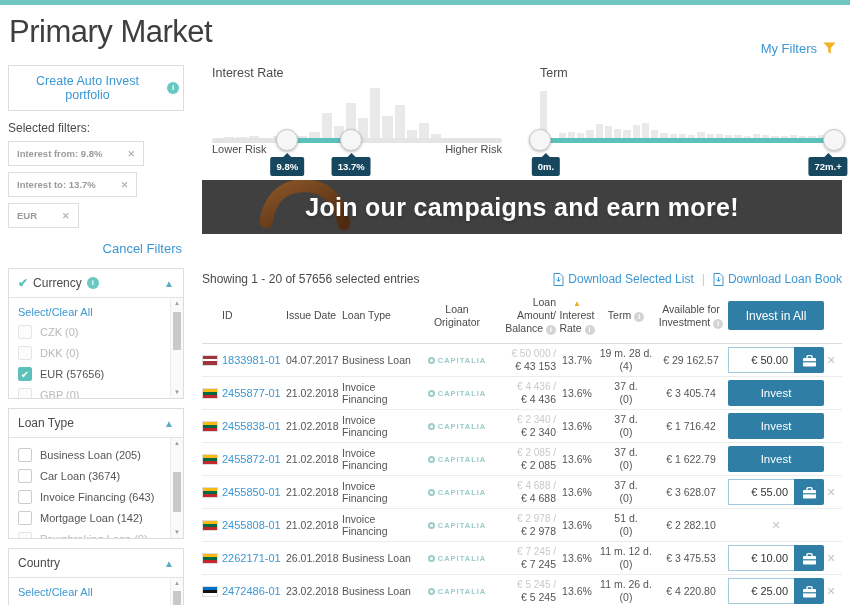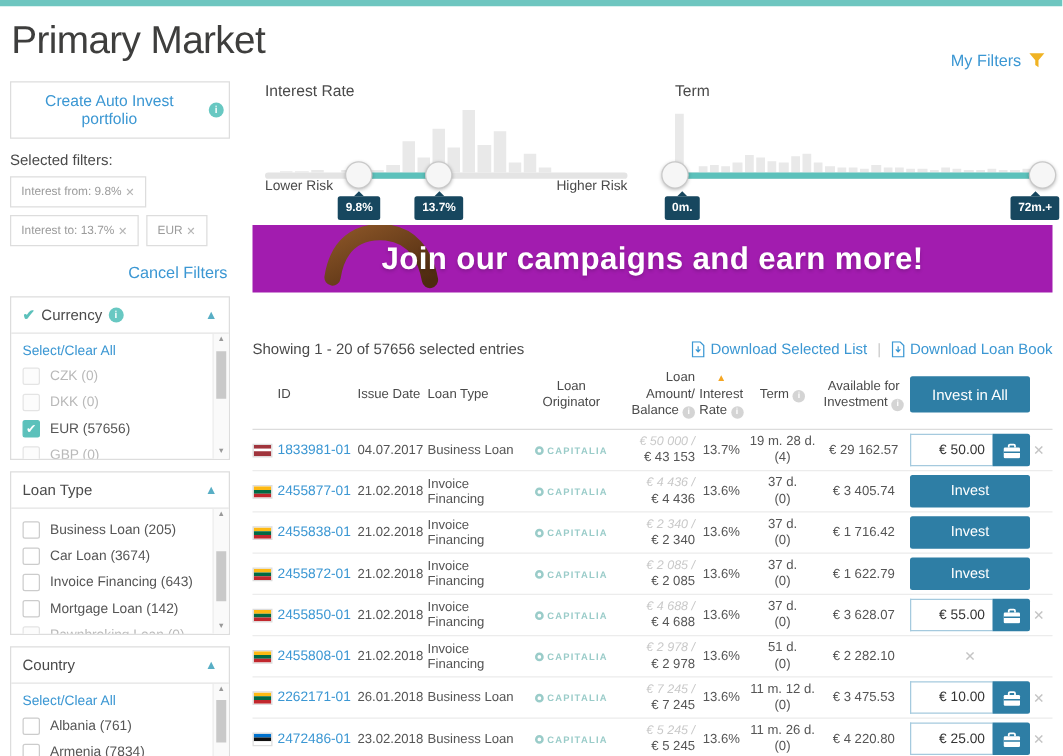--- a/index.html
+++ b/index.html
@@ -15,21 +15,21 @@
   .create-btn { margin-top:13px; border:1px solid #ddd; background:#fff; width:100%;
     padding:8px 4px; color:#3b97d3; font-size:12.5px; display:flex; align-items:center;
     justify-content:center; gap:5px; cursor:pointer; }
   .info-teal { display:inline-block; width:12px; height:12px; border-radius:50%; background:#68c8c2;
     color:#fff; font-size:8px; line-height:12px; text-align:center; font-weight:bold; flex:none; }
   .info-gray { display:inline-block; width:10px; height:10px; border-radius:50%; background:#d4d4d4;
     color:#fff; font-size:7px; line-height:10px; text-align:center; font-weight:bold; }
   .sel-label { font-size:12px; color:#4a4a4a; margin:10px 0 6px 0; }
   .chips { display:flex; flex-wrap:wrap; gap:6px; }
   .chip { border:1px solid #ddd; font-size:9.5px; color:#9b9b9b; padding:6px 8px;
-    display:inline-flex; align-items:flex-end; gap:3px; background:#fff; cursor:pointer; }
+    display:inline-flex; align-items:flex-end; gap:25px; background:#fff; cursor:pointer;font-weight:bold; }
   .chip .x { color:#b5b5b5; font-size:9px; }
   .cancel { text-align:right; color:#3b97d3; font-size:13px; margin:13px 2px 12px 0; cursor:pointer; }
   .panel { border:1px solid #ddd; background:#fff; margin-bottom:9px; }
   .panel-h { display:flex; align-items:center; gap:5px; padding:7px 9px; font-size:12px;
     color:#4a4a4a; border-bottom:1px solid #e3e3e3; position:relative; cursor:pointer; }
   .panel-h .caret { position:absolute; right:9px; color:#58aec5; font-size:10px; }
   .panel-h .chk { color:#5cc1bb; font-weight:bold; font-size:12px; }
   .plist { position:relative; height:100px; overflow:hidden; padding:3px 20px 3px 9px; }
   .selall { color:#3b97d3; font-size:11px; margin:5px 0 2px 0; cursor:pointer; }
   .cb-row { display:flex; align-items:center; gap:8px; margin:7px 0; cursor:pointer; }
@@ -55,21 +55,21 @@
   .track { position:relative; height:5px; background:#e4e4e4; border-radius:3px; }
   .range { position:absolute; top:0; height:5px; background:#5cc1bb; }
   .handle { position:absolute; top:-9px; width:22px; height:22px; border-radius:50%;
     background:#f6f6f6; border:1px solid #c9c9c9; transform:translateX(-50%);
     box-shadow:0 1px 3px rgba(0,0,0,.25); cursor:pointer; }
   .tip { position:absolute; top:19px; transform:translateX(-50%); background:#17475f; color:#fff;
     font-size:9.5px; font-weight:bold; padding:4px 6px; border-radius:2px; white-space:nowrap; }
   .tip::before { content:""; position:absolute; top:-4px; left:50%; margin-left:-4px;
     border-left:4px solid transparent; border-right:4px solid transparent; border-bottom:4px solid #17475f; }
   .risk-labels { display:flex; justify-content:space-between; font-size:11px; color:#4a4a4a; margin-top:0; }
-  .banner { height:54px; background:#a21caf; position:relative; display:flex; align-items:center;
+  .banner { height:54px; background:#404040; position:relative; display:flex; align-items:center;
     justify-content:center; overflow:hidden; cursor:pointer; }
   .banner-text { color:#fff; font-size:25px; font-weight:bold; letter-spacing:.3px;
     text-shadow:0 2px 3px rgba(0,0,0,.18); position:relative; z-index:2; }
   .boomerang { position:absolute; left:52px; top:-8px; z-index:1; }
   .results-row { display:flex; justify-content:space-between; align-items:center; margin-top:38px; }
   .showing { font-size:12px; color:#4a4a4a; }
   .downloads { display:flex; align-items:center; gap:8px; font-size:12px; color:#3b97d3; }
   .dl-link { display:flex; align-items:center; gap:4px; cursor:pointer; }
   .dl-sep { color:#c9c9c9; }
   .grid { display:grid; grid-template-columns:20px 64px 56px 80px 70px 64px 42px 56px 74px 96px 14px;
@@ -91,21 +91,21 @@
   .flag[data-flag="lt"] i:nth-child(2){ background:#006a44; }
   .flag[data-flag="lt"] i:nth-child(3){ background:#c1272d; }
   .flag[data-flag="ee"] i:nth-child(1){ background:#0072ce; }
   .flag[data-flag="ee"] i:nth-child(2){ background:#111; }
   .flag[data-flag="ee"] i:nth-child(3){ background:#fff; }
   .id-link { color:#3b97d3; font-size:11px; cursor:pointer; }
   .orig { text-align:center; color:#9accc9; font-size:7.5px; font-weight:bold; letter-spacing:1px;
     display:flex; align-items:center; justify-content:center; gap:3px; }
   .orig .dot { width:7px; height:7px; border-radius:50%; border:2px solid #9accc9; flex:none; }
   .amt { text-align:right; line-height:1.3; }
-  .amt .top { color:#c9c9c9; font-size:10px;font-style:italic; }
+  .amt .top { color:#c9c9c9; font-size:10px; }
   .rate { text-align:center; }
   .term { text-align:center; line-height:1.3; }
   .avail { text-align:center; }
   .action { display:flex; align-items:center; height:26px; }
   .invest-btn { flex:1; height:26px; background:#2e7ea5; color:#fff; border:none; font-size:11.5px;
     border-radius:2px; cursor:pointer; font-family:inherit; }
   .amt-box { display:flex; flex:1; height:26px; }
   .amt-input { flex:1; width:58px; border:1px solid #a5cade; border-right:none; text-align:right;
     font-size:11px; color:#333; padding-right:6px; font-family:inherit; outline:none; }
   .case-btn { width:30px; background:#2e7ea5; border:none; border-radius:0 2px 2px 0;

